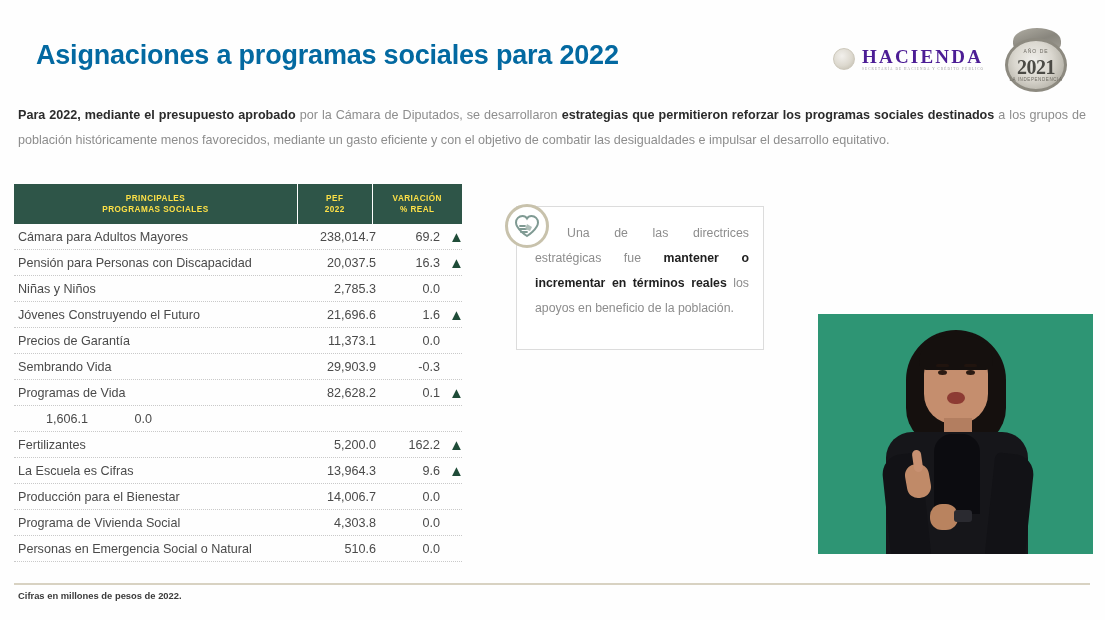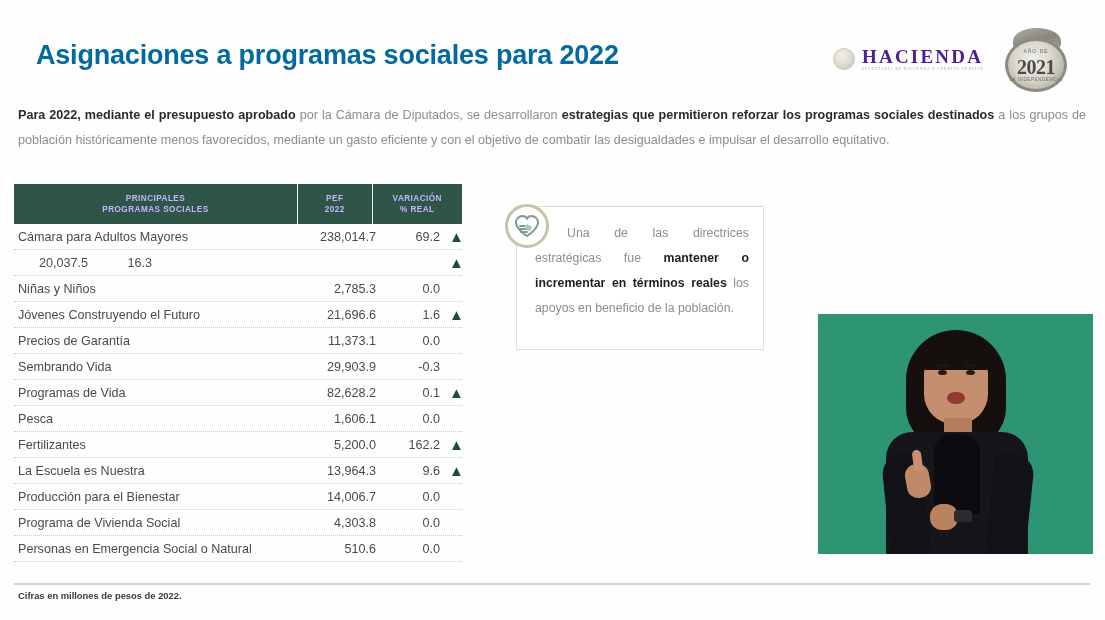--- a/index.html
+++ b/index.html
@@ -132,21 +132,21 @@
   
   #programs-table {
     position:absolute;
     left:14px; top:184px;
     width:448px;
   }
   .thead {
     display:flex;
     background:#2e5548;
     height:40px;
-    color:#c4b5fd;
+    color:#fde047;
   }
   .th {
     display:flex;
     flex-direction:column;
     align-items:center;
     justify-content:center;
     font-size:8.2px;
     font-weight:bold;
     letter-spacing:.45px;
     text-align:center;
@@ -348,20 +348,21 @@
       </div>
     </div>
     <div id="table-body">
         <div class="trow">
           <div class="cell-name">Cámara para Adultos Mayores</div>
           <div class="cell-pef">238,014.7</div>
           <div class="cell-var">69.2</div>
           <div class="arrow-up">▲</div>
         </div>
         <div class="trow">
+          <div class="cell-name">Pensión para Personas con Discapacidad</div>
           <div class="cell-pef">20,037.5</div>
           <div class="cell-var">16.3</div>
           <div class="arrow-up">▲</div>
         </div>
         <div class="trow">
           <div class="cell-name">Niñas y Niños</div>
           <div class="cell-pef">2,785.3</div>
           <div class="cell-var">0.0</div>
         </div>
         <div class="trow">
@@ -380,32 +381,31 @@
           <div class="cell-pef">29,903.9</div>
           <div class="cell-var">-0.3</div>
         </div>
         <div class="trow">
           <div class="cell-name">Programas de Vida</div>
           <div class="cell-pef">82,628.2</div>
           <div class="cell-var">0.1</div>
           <div class="arrow-up">▲</div>
         </div>
         <div class="trow">
-          <div class="cell-name">Pesca</div>
           <div class="cell-pef">1,606.1</div>
           <div class="cell-var">0.0</div>
         </div>
         <div class="trow">
           <div class="cell-name">Fertilizantes</div>
           <div class="cell-pef">5,200.0</div>
           <div class="cell-var">162.2</div>
           <div class="arrow-up">▲</div>
         </div>
         <div class="trow">
-          <div class="cell-name">La Escuela es Nuestra</div>
+          <div class="cell-name">La Escuela es Cifras</div>
           <div class="cell-pef">13,964.3</div>
           <div class="cell-var">9.6</div>
           <div class="arrow-up">▲</div>
         </div>
         <div class="trow">
           <div class="cell-name">Producción para el Bienestar</div>
           <div class="cell-pef">14,006.7</div>
           <div class="cell-var">0.0</div>
         </div>
         <div class="trow">

